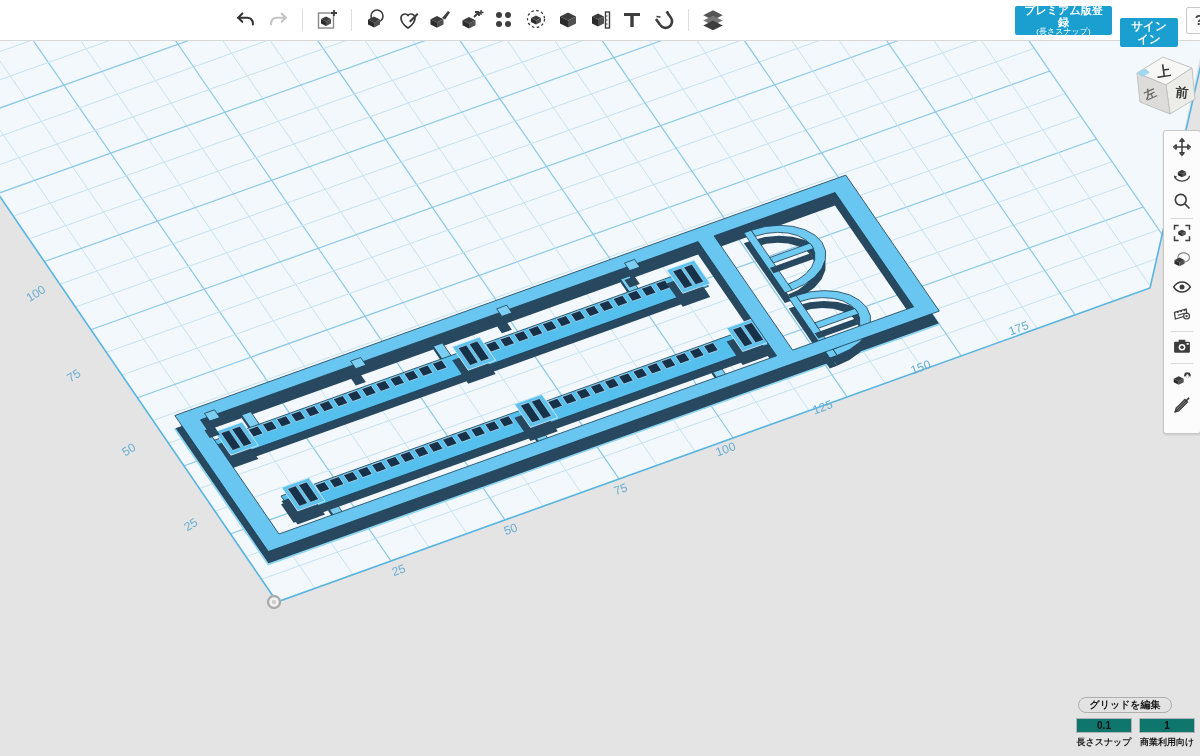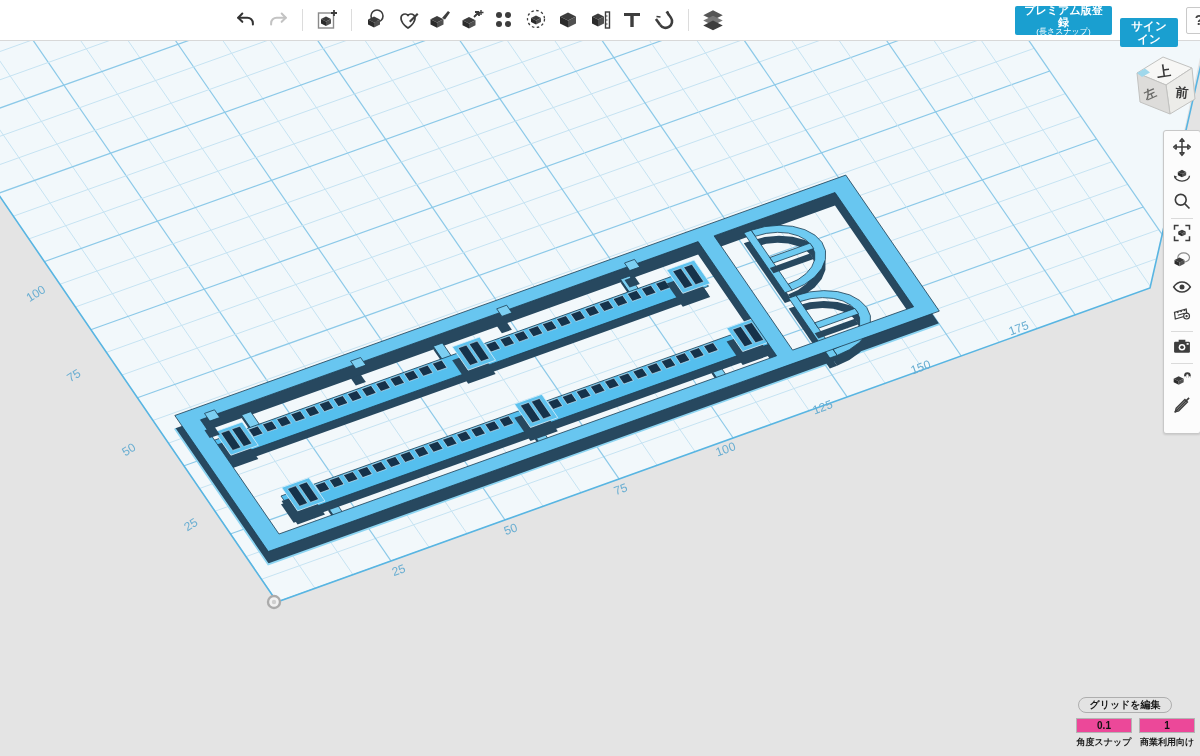--- a/index.html
+++ b/index.html
@@ -38,21 +38,21 @@
   
   #viewcube{position:absolute;left:1126px;top:46px;z-index:20;cursor:pointer;}
 
   
   #grid-widget{position:absolute;left:1076px;top:697px;width:120px;z-index:20;}
   #grid-edit-btn{width:94px;height:16px;margin-left:2px;background:#e3e3e3;border:1px solid #aeaeae;
                  border-radius:8px;font-size:10px;font-weight:bold;color:#1a1a1a;
                  display:flex;align-items:center;justify-content:center;cursor:pointer;}
   .snap-row{display:flex;margin-top:5px;}
   .snap-col{display:flex;flex-direction:column;align-items:center;margin-right:7px;}
-  .snap-input{width:54px;height:13px;border:1px solid #b4b4b4;background:#ec4899;font-size:10px;
+  .snap-input{width:54px;height:13px;border:1px solid #b4b4b4;background:#0f766e;font-size:10px;
               font-weight:bold;text-align:center;color:#111;padding:0;font-family:inherit;}
   .snap-label{font-size:9px;font-weight:bold;color:#1a1a1a;margin-top:3px;white-space:nowrap;}
 </style>
 </head>
 <body>
 
 <svg id="scene" xmlns="http://www.w3.org/2000/svg" viewBox="0 0 1200 756">
     <g>
       <path d="M277,602 L-120,21 L-150,-150 L1245,-150 L1150,288 Z" fill="#f2f8fb"></path>
       <clipPath id="plateclip">
@@ -514,20 +514,20 @@
           <path d="M3.5 20.5L20.5 3.5" stroke="#3d3d3d" stroke-width="2"></path>
         </svg></span>
     </div>
 </div>
 
 <div id="grid-widget">
   <button id="grid-edit-btn">グリッドを編集</button>
   <div class="snap-row">
     <div class="snap-col">
       <input class="snap-input" value="0.1" style="">
-      <div class="snap-label">角度スナップ</div>
+      <div class="snap-label">長さスナップ</div>
     </div>
     <div class="snap-col">
       <input class="snap-input" value="1" style="">
       <div class="snap-label">商業利用向け</div>
     </div>
   </div>
 </div>
 
 </body></html>

